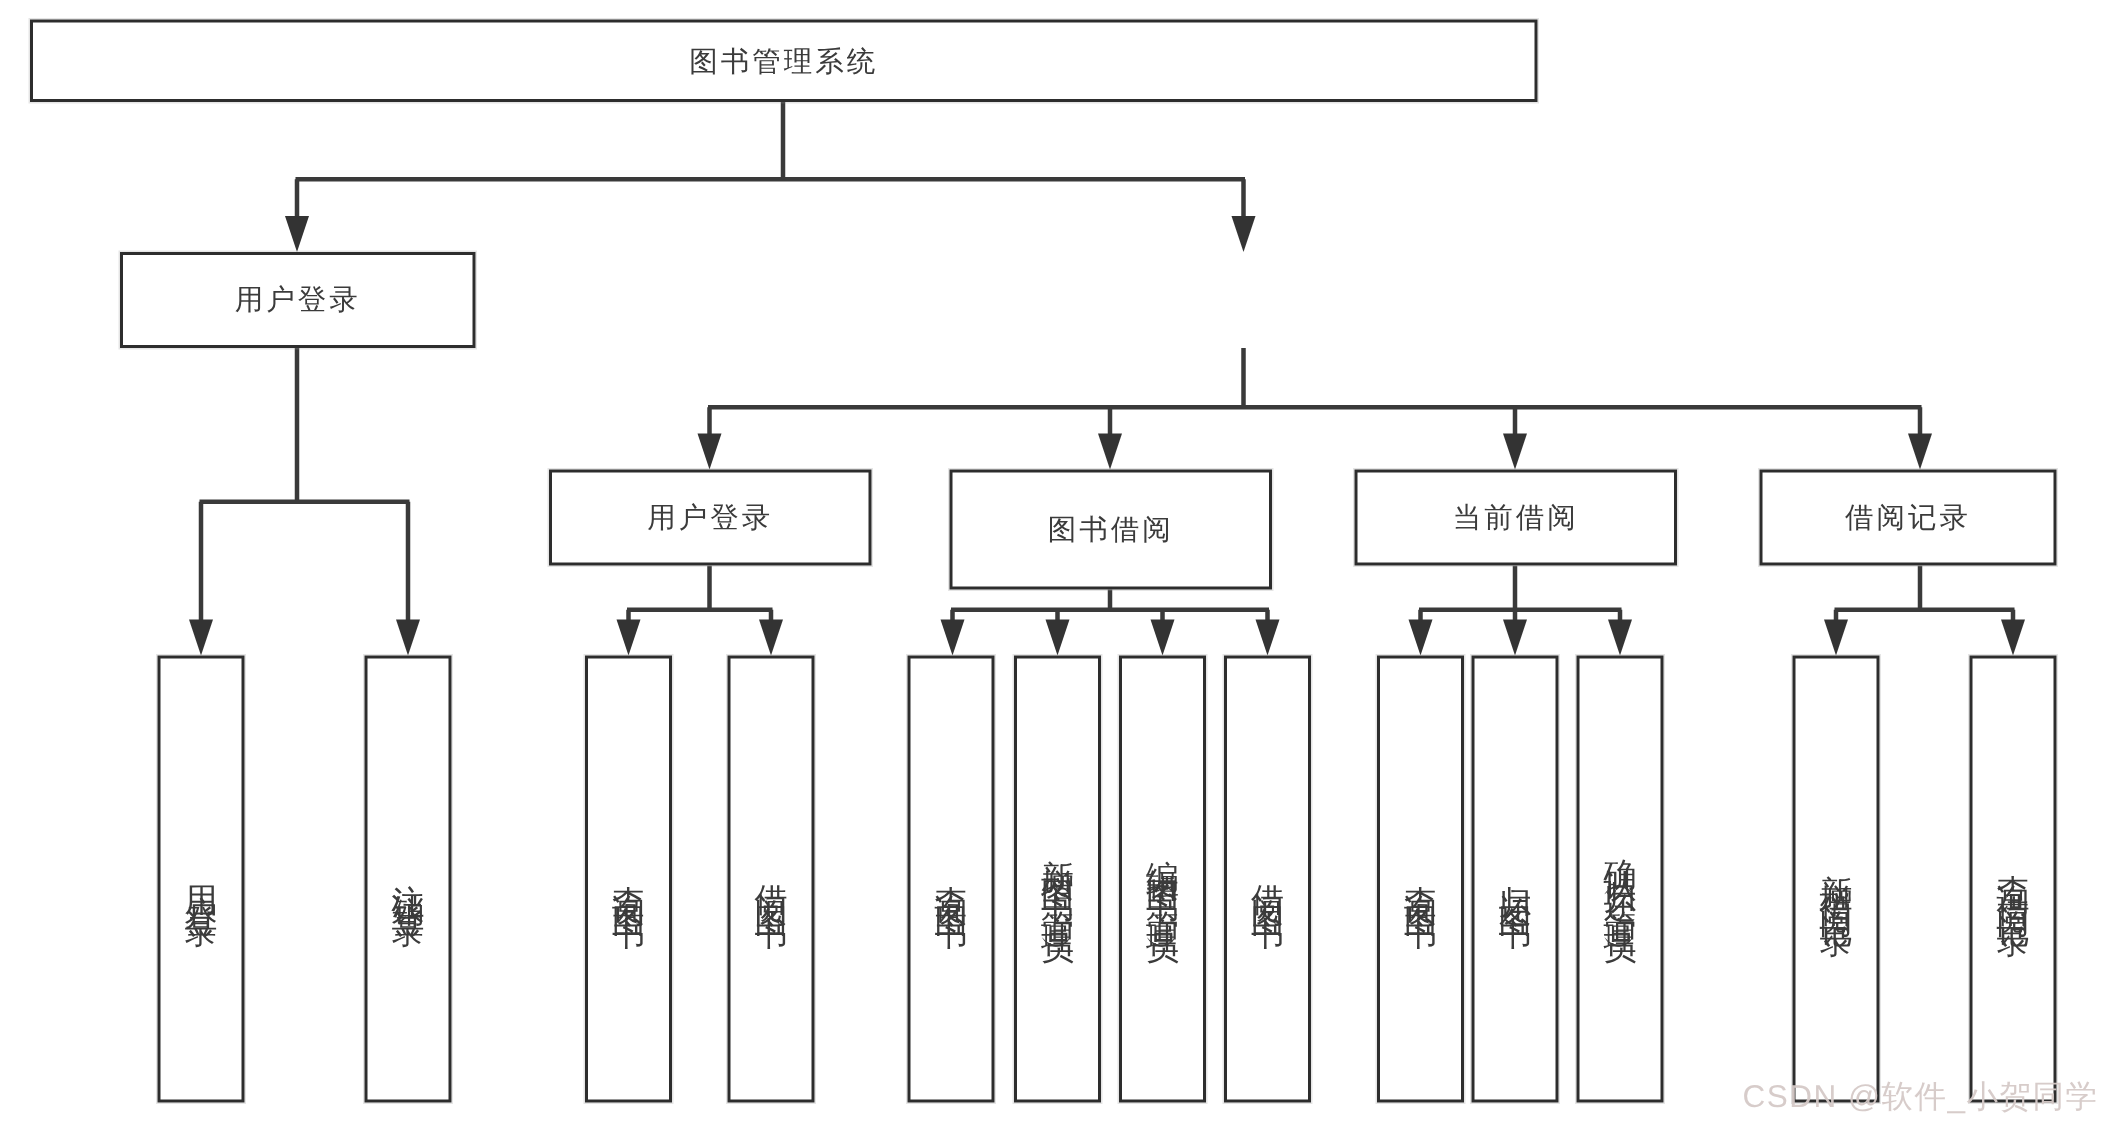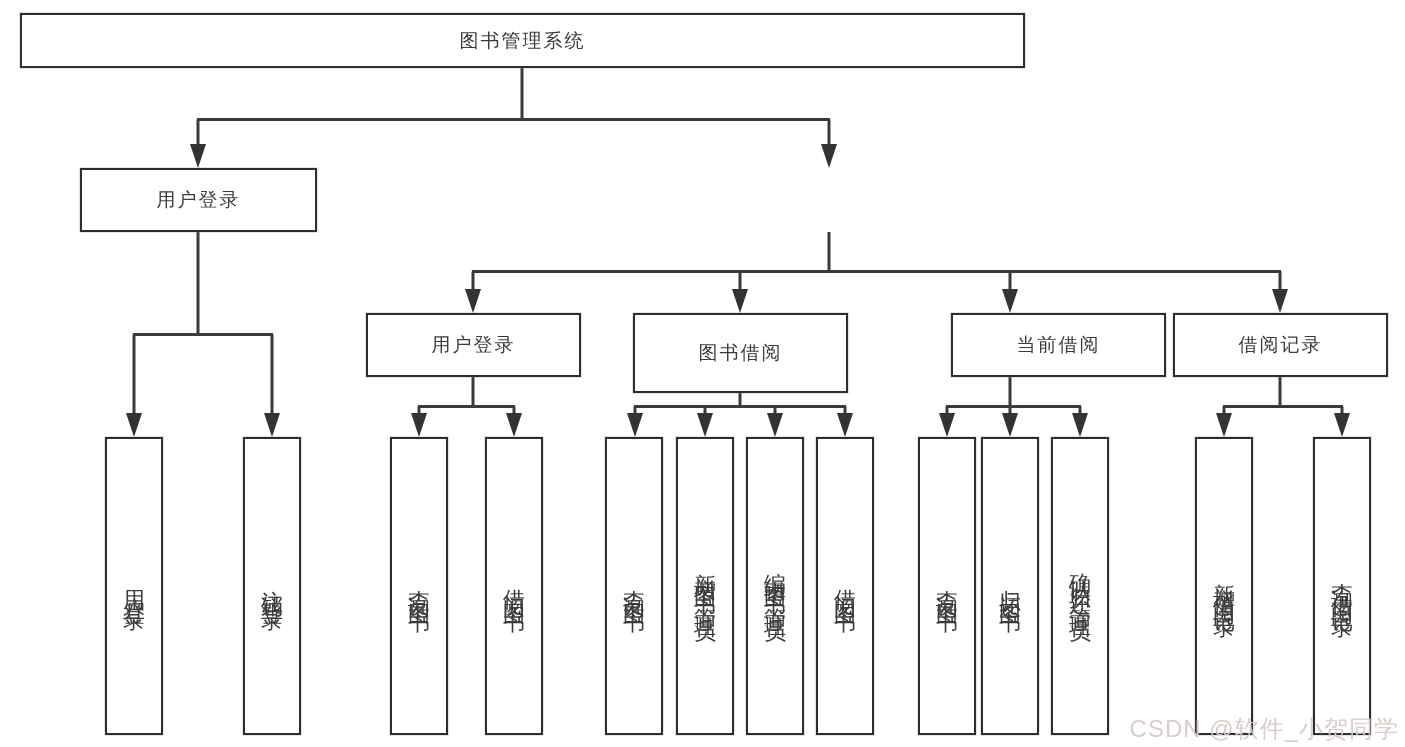--- a/index.html
+++ b/index.html
@@ -16,32 +16,32 @@
   }
   .h-node { font-size:19px; letter-spacing:2px; white-space:nowrap; }
   .root-node { font-size:19px; }
   .v-node span {
     writing-mode:vertical-rl; text-orientation:mixed;
     font-size:22px; letter-spacing:7px; line-height:1;
     white-space:nowrap;
   }
   .watermark {
     position:absolute; right:6px; bottom:2px;
-    font-size:24px; letter-spacing:1px;
+    font-size:21px; letter-spacing:1px;
     color:rgba(213,201,199,0.95);
     z-index:5; white-space:nowrap;text-align:right;
   }
   
   #n-root   { left:20px;  top:13px;  width:1005px; height:55px; }
   #n-login  { left:80px;  top:168px; width:237px;  height:64px; }
   #n-mgmt   { left:711px; top:168px; width:237px;  height:64px; }
   #n-newrec { left:366px; top:313px; width:215px;  height:64px; }
   #n-borrow { left:633px; top:313px; width:215px;  height:80px; }
-  #n-current{ left:903px; top:313px; width:215px;  height:64px;margin-left:48px; }
-  #n-record { left:1173px;top:313px; width:215px;  height:64px; }
+  #n-current{ left:903px; top:313px; width:215px;  height:64px; }
+  #n-record { left:1173px;top:313px; width:198px;  height:64px; }
   .leaf { top:437px; width:58px; height:298px; }
   #l-login1  { left:105px; }
   #l-logout  { left:243px; }
   #l-nr-q    { left:390px; }
   #l-nr-b    { left:485px; }
   #l-bb-q    { left:605px; }
   #l-bb-add  { left:676px; }
   #l-bb-edit { left:746px; }
   #l-bb-b    { left:816px; }
   #l-cb-q    { left:918px; }

